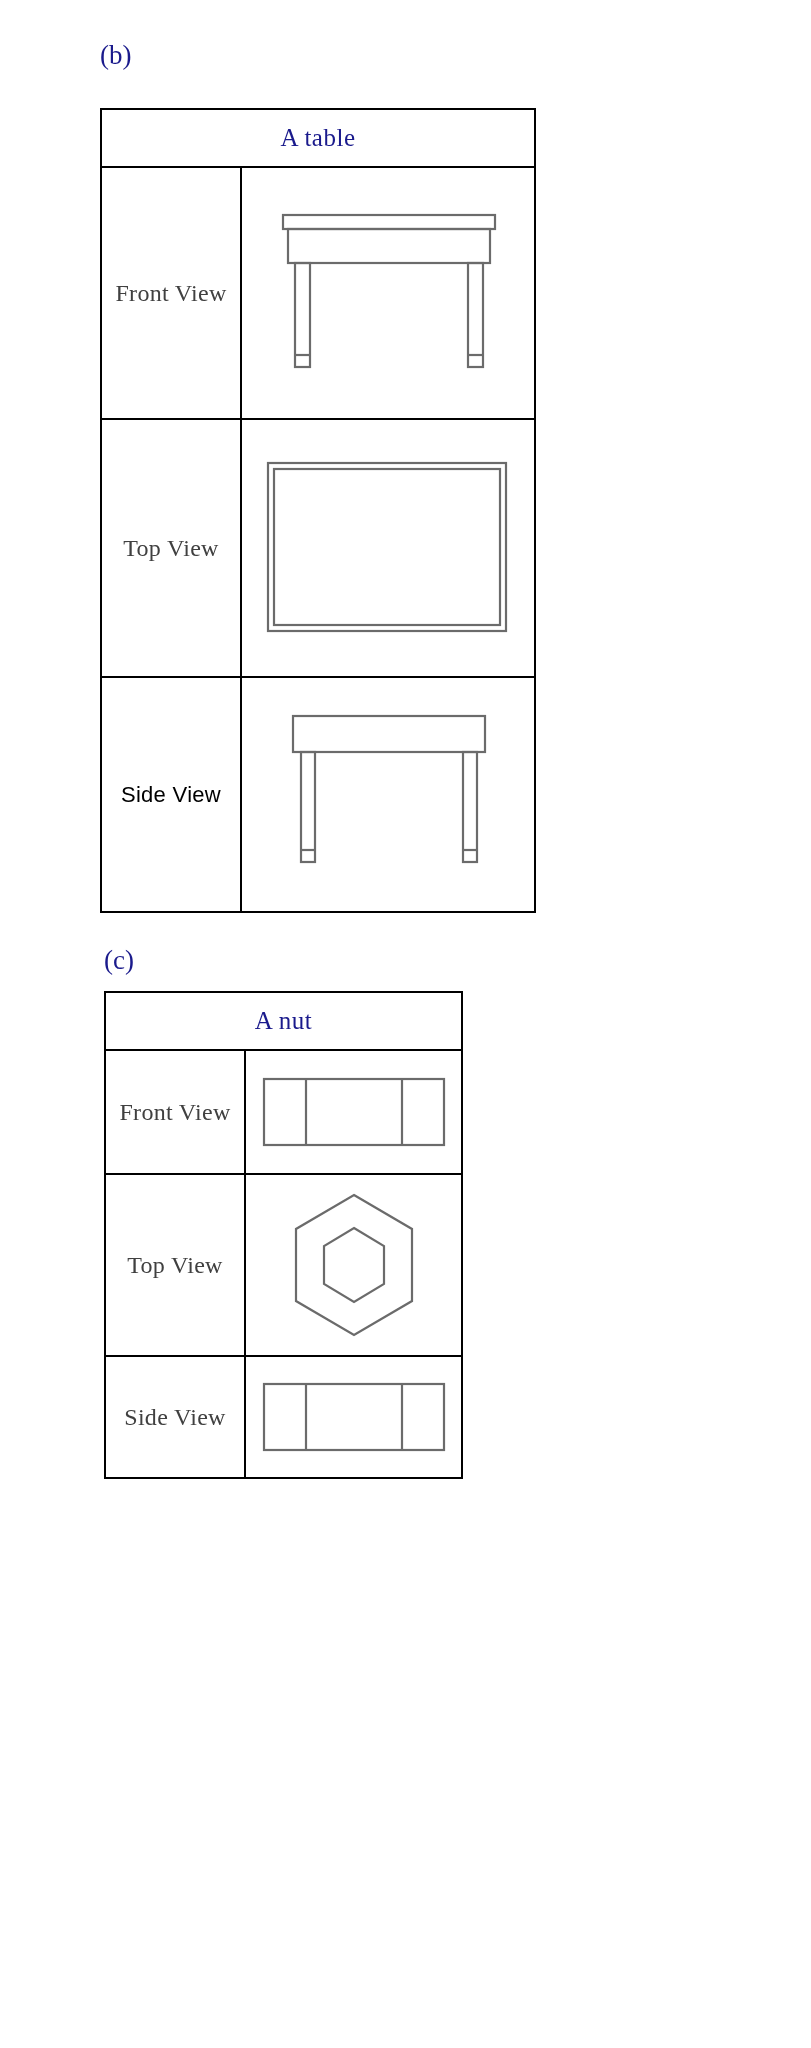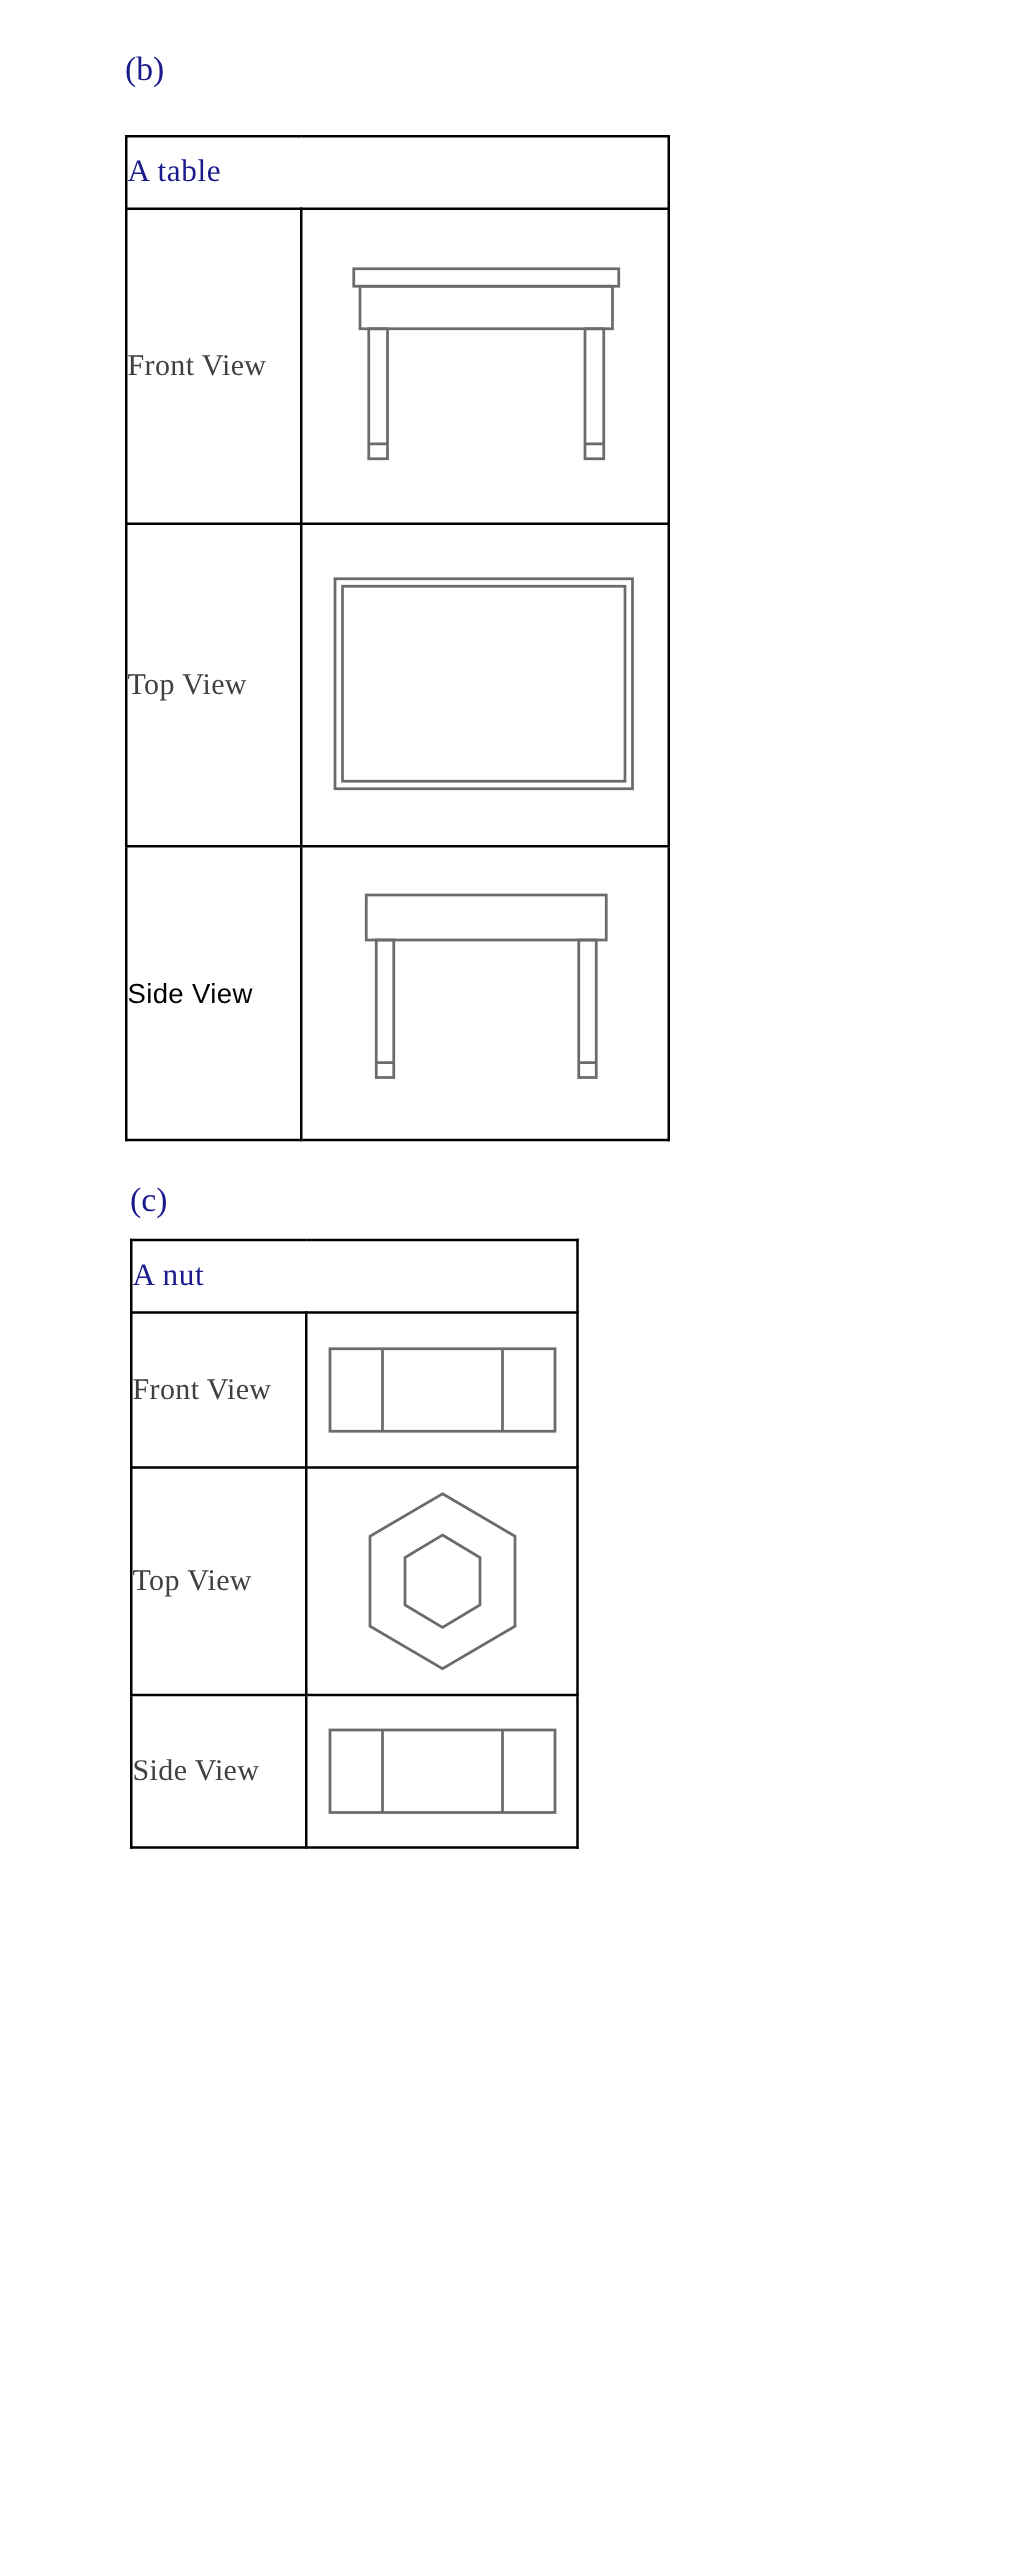--- a/index.html
+++ b/index.html
@@ -26,20 +26,21 @@
   .views-table {
     position: absolute;
     border-collapse: collapse;
     background: #fff;
   }
 
   .views-table td {
     border: 2px solid #000;
     padding: 0;
     vertical-align: middle;
+    text-align: center;
   }
 
   .title-cell {
     color: #1a1a8c;
     font-size: 25px;
     font-family: "Liberation Serif", serif;
     letter-spacing: 0.5px;
   }
 
   .label-cell {

